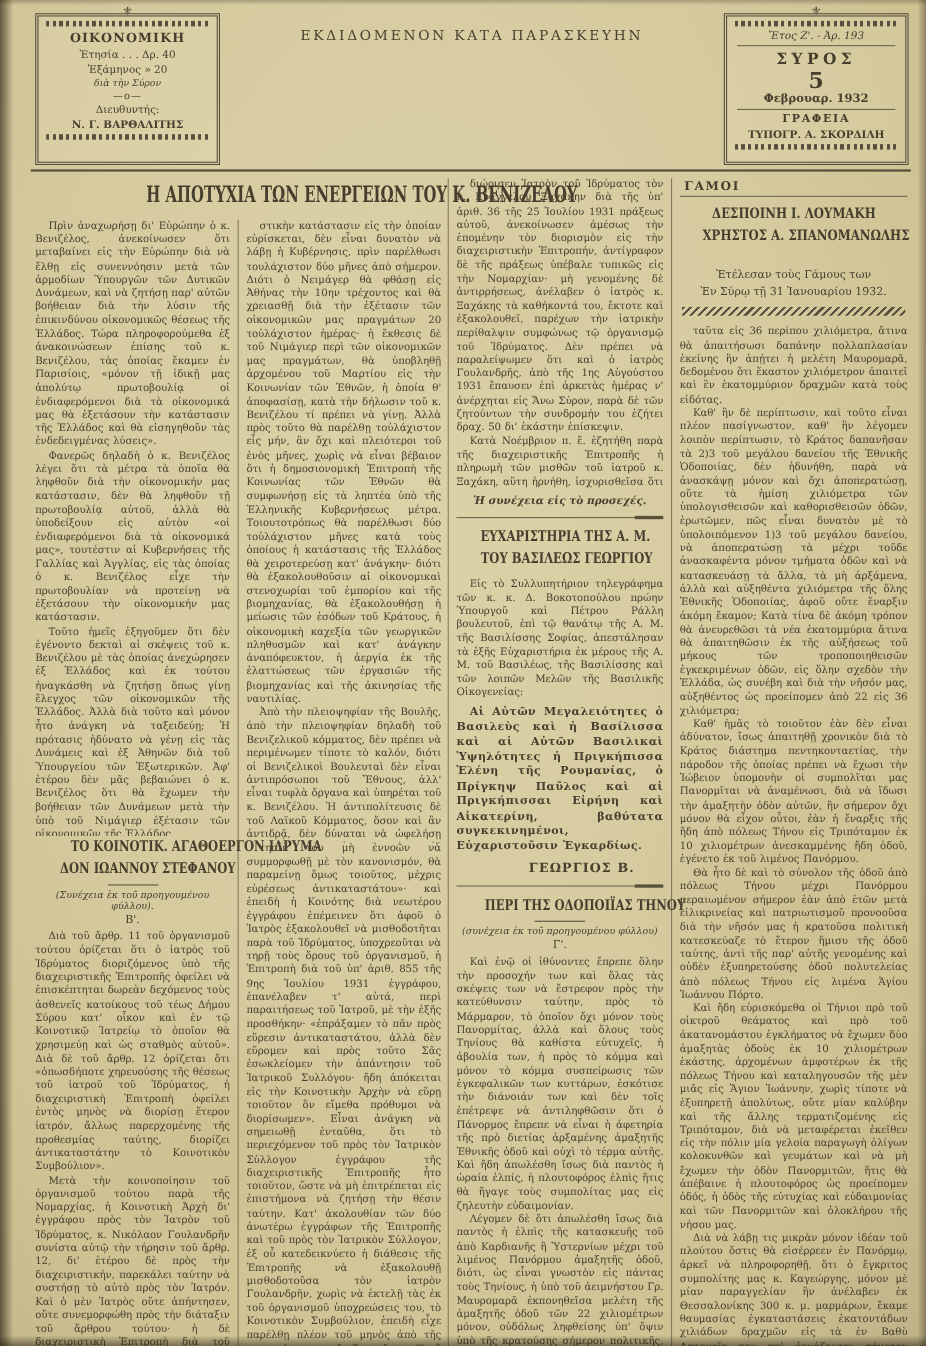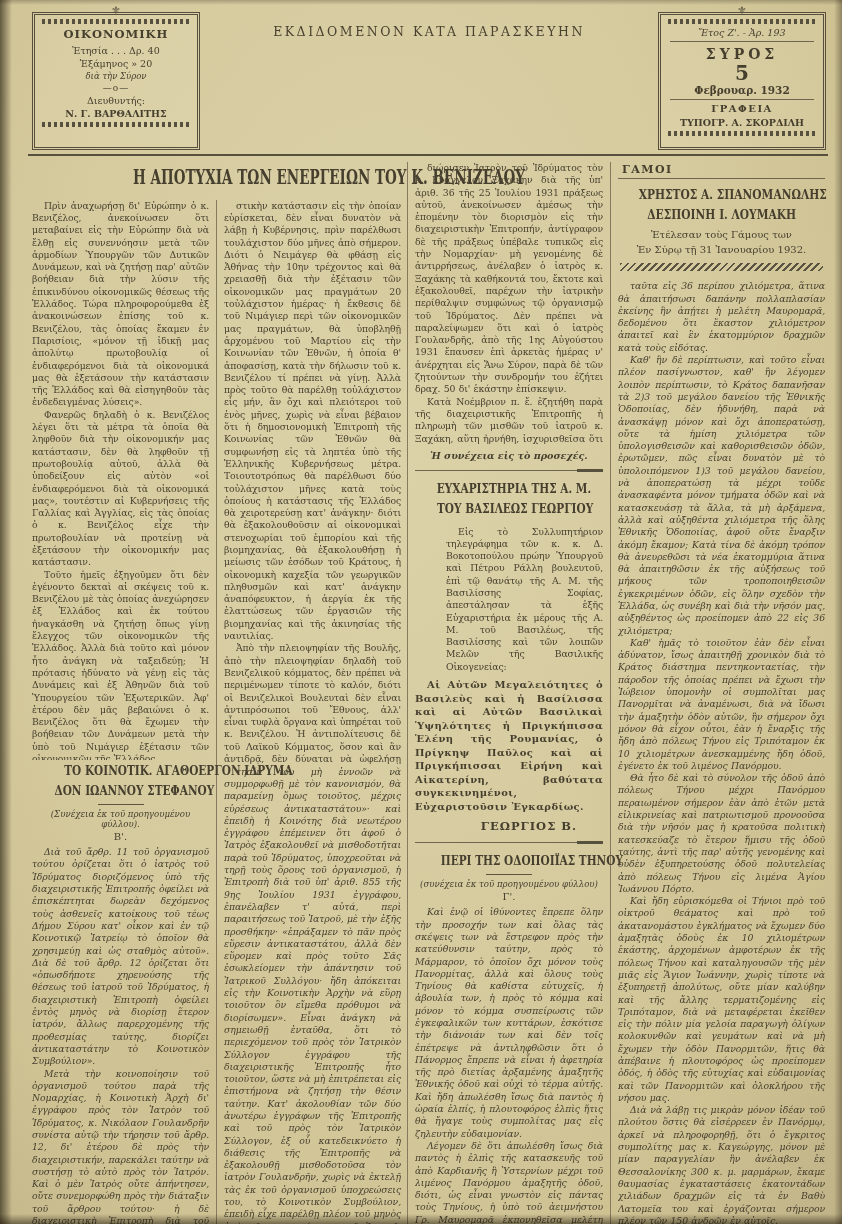--- a/index.html
+++ b/index.html
@@ -42,21 +42,21 @@
   .vrule{width:1px;background:#857a5e;flex:0 0 1px;}
   .colL{width:368px;flex:0 0 368px;display:flex;flex-direction:column;}
   .col3{width:188px;flex:0 0 188px;display:flex;flex-direction:column;}
   .col4{width:207px;flex:0 0 207px;display:flex;flex-direction:column;}
   .twocol{display:flex;gap:7px;flex:1;min-height:0;}
   .subcol{width:177px;flex:0 0 177px;display:flex;flex-direction:column;min-height:0;}
 
   .body-text p{margin:0;text-align:justify;text-indent:12px;font-size:9.3px;line-height:12.3px;
     letter-spacing:-0.1px;word-spacing:0.5px;}
   .seg{overflow:hidden;}
-  .seg-fill{flex:1;min-height:0;overflow:hidden;font-style:italic;}
+  .seg-fill{flex:1;min-height:0;overflow:hidden;}
 
   .headline1{font-weight:bold;white-space:nowrap;text-align:center;font-size:16.5px;line-height:1.45;}
   .headline1 span{display:inline-block;transform:scaleX(.74);}
   .headline2{font-weight:bold;white-space:nowrap;text-align:center;font-size:20.5px;line-height:1.35;}
   .headline2 span{display:inline-block;transform:scaleX(.66);}
   .lead-head{margin:2px 0 8px;}
 
   .sec-head{font-weight:bold;white-space:nowrap;text-align:center;font-size:13.5px;line-height:1.5;}
   .sec-head span{display:inline-block;transform:scaleX(.78);}
   .short-rule{width:46px;border:none;border-top:1px solid #5c543f;margin:4px auto;}
@@ -66,21 +66,21 @@
   .rule-nub{display:flex;align-items:center;margin:4px 0 6px;}
   .rule-nub .thin{flex:1;border-top:1px solid #6e6550;}
   .rule-nub .nub{width:26px;border-top:3px solid #57503c;}
   .signature{font-weight:bold;font-size:11.5px;letter-spacing:1px;text-align:right;padding-right:26px;margin:6px 0 4px;}
   .bold-par p{font-weight:bold;font-size:10px;line-height:13.5px;letter-spacing:.4px;}
 
   .gamoi-label{font-weight:bold;font-size:11px;letter-spacing:1.5px;border-bottom:1px solid #6e6550;
     padding:1px 0 2px 4px;margin-bottom:6px;}
   .gamoi-name{font-weight:bold;white-space:nowrap;text-align:center;font-size:13px;line-height:1.55;}
   .gamoi-name span{display:inline-block;transform:scaleX(.82);}
-  .gamoi-line{font-size:10px;text-align:center;margin:4px 0 0;}
+  .gamoi-line{font-size:10px;text-align:center;margin:20px 0 0;}
   .gamoi-line2{font-size:10px;text-align:center;margin:4px 0 2px;}
   .ornate-divider{height:8px;margin:8px 2px 9px;
     background:repeating-linear-gradient(135deg,#5a5342 0 2px,transparent 2px 5px);}
 
   .stain{position:absolute;border-radius:50%;pointer-events:none;}
   .s1{left:300px;top:180px;width:260px;height:200px;background:radial-gradient(ellipse,rgba(140,105,40,.07),transparent 70%);}
   .s2{left:60px;top:900px;width:300px;height:260px;background:radial-gradient(ellipse,rgba(140,105,40,.08),transparent 70%);}
   .s3{left:560px;top:640px;width:260px;height:300px;background:radial-gradient(ellipse,rgba(120,90,30,.06),transparent 70%);}
 </style>
 </head>
@@ -172,21 +172,21 @@
           <p>Κατὰ Νοέμβριον π. ἔ. ἐζητήθη παρὰ τῆς διαχειριστικῆς Ἐπιτροπῆς ἡ πληρωμὴ τῶν μισθῶν τοῦ ἰατροῦ κ. Ξαχάκη, αὕτη ἠρνήθη, ἰσχυρισθεῖσα ὅτι ἐζήτησεν ὁδηγίας παρὰ τῆς Νομαρχίας καὶ συνεπείᾳ τῆς ἀρνήσεως ἐπεδίωξεν ὁ ἰατρὸς δικαστικῶς τὴν πληρωμήν</p>
         </div>
       <div class="continuation">Ἡ συνέχεια εἰς τὸ προσεχές.</div>
       <div class="rule-nub">
           <div class="thin"></div>
           <div class="nub"></div>
         </div>
       <div>
         <div class="sec-head"><span>ΕΥΧΑΡΙΣΤΗΡΙΑ ΤΗΣ Α. Μ.</span></div>
         <div class="sec-head"><span>ΤΟΥ ΒΑΣΙΛΕΩΣ ΓΕΩΡΓΙΟΥ</span></div>
-        <div class="body-text" style="margin-top:7px;margin-left:31px;">
+        <div class="body-text" style="margin-top:7px;">
             <p>Εἰς τὸ Συλλυπητήριον τηλεγράφημα τῶν κ. κ. Δ. Βοκοτοπούλου πρώην Ὑπουργοῦ καὶ Πέτρου Ράλλη βουλευτοῦ, ἐπὶ τῷ θανάτῳ τῆς Α. Μ. τῆς Βασιλίσσης Σοφίας, ἀπεστάλησαν τὰ ἑξῆς Εὐχαριστήρια ἐκ μέρους τῆς Α. Μ. τοῦ Βασιλέως, τῆς Βασιλίσσης καὶ τῶν λοιπῶν Μελῶν τῆς Βασιλικῆς Οἰκογενείας:</p>
           </div>
         <div class="body-text bold-par" style="margin-top:5px;">
             <p>Αἱ Αὐτῶν Μεγαλειότητες ὁ Βασιλεὺς καὶ ἡ Βασίλισσα καὶ αἱ Αὐτῶν Βασιλικαὶ Ὑψηλότητες ἡ Πριγκήπισσα Ἑλένη τῆς Ρουμανίας, ὁ Πρίγκηψ Παῦλος καὶ αἱ Πριγκήπισσαι Εἰρήνη καὶ Αἰκατερίνη, βαθύτατα συγκεκινημένοι, Εὐχαριστοῦσιν Ἐγκαρδίως.</p>
           </div>
         <div class="signature">ΓΕΩΡΓΙΟΣ Β.</div>
       </div>
       <div class="rule-nub">
           <div class="thin"></div>
           <div class="nub"></div>
@@ -201,22 +201,22 @@
           <p>Καὶ ἐνῷ οἱ ἰθύνοντες ἔπρεπε ὅλην τὴν προσοχήν των καὶ ὅλας τὰς σκέψεις των νὰ ἔστρεφον πρὸς τὴν κατεύθυνσιν ταύτην, πρὸς τὸ Μάρμαρον, τὸ ὁποῖον ὄχι μόνον τοὺς Πανορμίτας, ἀλλὰ καὶ ὅλους τοὺς Τηνίους θὰ καθίστα εὐτυχεῖς, ἡ ἀβουλία των, ἡ πρὸς τὸ κόμμα καὶ μόνον τὸ κόμμα συσπείρωσις τῶν ἐγκεφαλικῶν των κυττάρων, ἐσκότισε τὴν διάνοιάν των καὶ δὲν τοῖς ἐπέτρεψε νὰ ἀντιληφθῶσιν ὅτι ὁ Πάνορμος ἔπρεπε νὰ εἶναι ἡ ἀφετηρία τῆς πρὸ διετίας ἀρξαμένης ἁμαξητῆς Ἐθνικῆς ὁδοῦ καὶ οὐχὶ τὸ τέρμα αὐτῆς. Καὶ ἤδη ἀπωλέσθη ἴσως διὰ παντὸς ἡ ὡραία ἐλπίς, ἡ πλουτοφόρος ἐλπὶς ἥτις θὰ ἤγαγε τοὺς συμπολίτας μας εἰς ζηλευτὴν εὐδαιμονίαν.</p>
           <p>Λέγομεν δὲ ὅτι ἀπωλέσθη ἴσως διὰ παντὸς ἡ ἐλπὶς τῆς κατασκευῆς τοῦ ἀπὸ Καρδιανῆς ἢ Ὑστερνίων μέχρι τοῦ λιμένος Πανόρμου ἁμαξητῆς ὁδοῦ, διότι, ὡς εἶναι γνωστὸν εἰς πάντας τοὺς Τηνίους, ἡ ὑπὸ τοῦ ἀειμνήστου Γρ. Μαυρομαρᾶ ἐκπονηθεῖσα μελέτη τῆς ἁμαξητῆς ὁδοῦ τῶν 22 χιλιομέτρων μόνον, οὐδόλως ληφθείσης ὑπ' ὄψιν ὑπὸ τῆς κρατούσης σήμερον πολιτικῆς, συνετάχθη καθ' ὑπόδειξιν ταύτης, νέα μελέτη, ἀλλοία ὅλως τῆς πρώτης, ἥτις διερχομένη διὰ τῶν χωρίων Μουντάδου, Καρυᾶς, Τριποτάμου καὶ διὰ μέσου τοῦ τέως Δήμου Περαίας, ηὔξησε τὸ μῆκος τῆς ὁδοῦ εἰς 33 περίπου χιλιόμετρα καὶ διὰ τῆς γενομένης ἐσχάτως τροποποιήσεως εἰς τὸ μεταξὺ Μουντάδου καὶ Τριποτάμου τμῆμα, ἀνεβίβασε</p>
         </div>
     </div>
 
     <div class="vrule"></div>
 
     <div class="col4">
       <div>
         <div class="gamoi-label">ΓΑΜΟΙ</div>
+        <div class="gamoi-name"><span>ΔΕΣΠΟΙΝΗ Ι. ΛΟΥΜΑΚΗ</span></div>
         <div class="gamoi-name"><span>ΧΡΗΣΤΟΣ Α. ΣΠΑΝΟΜΑΝΩΛΗΣ</span></div>
-        <div class="gamoi-name"><span>ΔΕΣΠΟΙΝΗ Ι. ΛΟΥΜΑΚΗ</span></div>
         <div class="gamoi-line">Ἐτέλεσαν τοὺς Γάμους των</div>
         <div class="gamoi-line2">Ἐν Σύρῳ τῇ 31 Ἰανουαρίου 1932.</div>
         <div class="ornate-divider"></div>
       </div>
       <div class="body-text seg-fill">
           <p>ταῦτα εἰς 36 περίπου χιλιόμετρα, ἅτινα θὰ ἀπαιτήσωσι δαπάνην πολλαπλασίαν ἐκείνης ἣν ἀπῄτει ἡ μελέτη Μαυρομαρᾶ, δεδομένου ὅτι ἕκαστον χιλιόμετρον ἀπαιτεῖ καὶ ἓν ἑκατομμύριον δραχμῶν κατὰ τοὺς εἰδότας.</p>
           <p>Καθ' ἣν δὲ περίπτωσιν, καὶ τοῦτο εἶναι πλέον πασίγνωστον, καθ' ἣν λέγομεν λοιπὸν περίπτωσιν, τὸ Κράτος δαπανῆσαν τὰ 2)3 τοῦ μεγάλου δανείου τῆς Ἐθνικῆς Ὁδοποιίας, δὲν ἠδυνήθη, παρὰ νὰ ἀνασκάψῃ μόνον καὶ ὄχι ἀποπερατώσῃ, οὔτε τὰ ἡμίση χιλιόμετρα τῶν ὑπολογισθεισῶν καὶ καθορισθεισῶν ὁδῶν, ἐρωτῶμεν, πῶς εἶναι δυνατὸν μὲ τὸ ὑπολοιπόμενον 1)3 τοῦ μεγάλου δανείου, νὰ ἀποπερατώσῃ τὰ μέχρι τοῦδε ἀνασκαφέντα μόνον τμήματα ὁδῶν καὶ νὰ κατασκευάσῃ τὰ ἄλλα, τὰ μὴ ἀρξάμενα, ἀλλὰ καὶ αὐξηθέντα χιλιόμετρα τῆς ὅλης Ἐθνικῆς Ὁδοποιίας, ἀφοῦ οὔτε ἔναρξιν ἀκόμη ἔκαμον; Κατὰ τίνα δὲ ἀκόμη τρόπον θὰ ἀνευρεθῶσι τὰ νέα ἑκατομμύρια ἅτινα θὰ ἀπαιτηθῶσιν ἐκ τῆς αὐξήσεως τοῦ μήκους τῶν τροποποιηθεισῶν ἐγκεκριμένων ὁδῶν, εἰς ὅλην σχεδὸν τὴν Ἑλλάδα, ὡς συνέβη καὶ διὰ τὴν νῆσόν μας, αὐξηθέντος ὡς προείπομεν ἀπὸ 22 εἰς 36 χιλιόμετρα;</p>
           <p>Καθ' ἡμᾶς τὸ τοιοῦτον ἐὰν δὲν εἶναι ἀδύνατον, ἴσως ἀπαιτηθῇ χρονικὸν διὰ τὸ Κράτος διάστημα πεντηκονταετίας, τὴν πάροδον τῆς ὁποίας πρέπει νὰ ἔχωσι τὴν Ἰώβειον ὑπομονὴν οἱ συμπολῖται μας Πανορμῖται νὰ ἀναμένωσι, διὰ νὰ ἴδωσι τὴν ἁμαξητὴν ὁδὸν αὐτῶν, ἣν σήμερον ὄχι μόνον θὰ εἶχον οὗτοι, ἐὰν ἡ ἔναρξις τῆς ἤδη ἀπὸ πόλεως Τήνου εἰς Τριπόταμον ἐκ 10 χιλιομέτρων ἀνεσκαμμένης ἤδη ὁδοῦ, ἐγένετο ἐκ τοῦ λιμένος Πανόρμου.</p>
           <p>Θὰ ἦτο δὲ καὶ τὸ σύνολον τῆς ὁδοῦ ἀπὸ πόλεως Τήνου μέχρι Πανόρμου περαιωμένον σήμερον ἐὰν ἀπὸ ἐτῶν μετὰ εἰλικρινείας καὶ πατριωτισμοῦ προνοοῦσα διὰ τὴν νῆσόν μας ἡ κρατοῦσα πολιτικὴ κατεσκεύαζε τὸ ἕτερον ἥμισυ τῆς ὁδοῦ ταύτης, ἀντὶ τῆς παρ' αὐτῆς γενομένης καὶ οὐδὲν ἐξυπηρετούσης ὁδοῦ πολυτελείας ἀπὸ πόλεως Τήνου εἰς λιμένα Ἁγίου Ἰωάννου Πόρτο.</p>
           <p>Καὶ ἤδη εὑρισκόμεθα οἱ Τήνιοι πρὸ τοῦ οἰκτροῦ θεάματος καὶ πρὸ τοῦ ἀκατανομάστου ἐγκλήματος νὰ ἔχωμεν δύο ἁμαξητὰς ὁδοὺς ἐκ 10 χιλιομέτρων ἑκάστης, ἀρχομένων ἀμφοτέρων ἐκ τῆς πόλεως Τήνου καὶ καταληγουσῶν τῆς μὲν μιᾶς εἰς Ἅγιον Ἰωάννην, χωρὶς τίποτε νὰ ἐξυπηρετῇ ἀπολύτως, οὔτε μίαν καλύβην καὶ τῆς ἄλλης τερματιζομένης εἰς Τριπόταμον, διὰ νὰ μεταφέρεται ἐκεῖθεν εἰς τὴν πόλιν μία γελοία παραγωγὴ ὀλίγων κολοκυνθῶν καὶ γευμάτων καὶ νὰ μὴ ἔχωμεν τὴν ὁδὸν Πανορμιτῶν, ἥτις θὰ ἀπέβαινε ἡ πλουτοφόρος ὡς προείπομεν ὁδός, ἡ ὁδὸς τῆς εὐτυχίας καὶ εὐδαιμονίας καὶ τῶν Πανορμιτῶν καὶ ὁλοκλήρου τῆς νήσου μας.</p>

